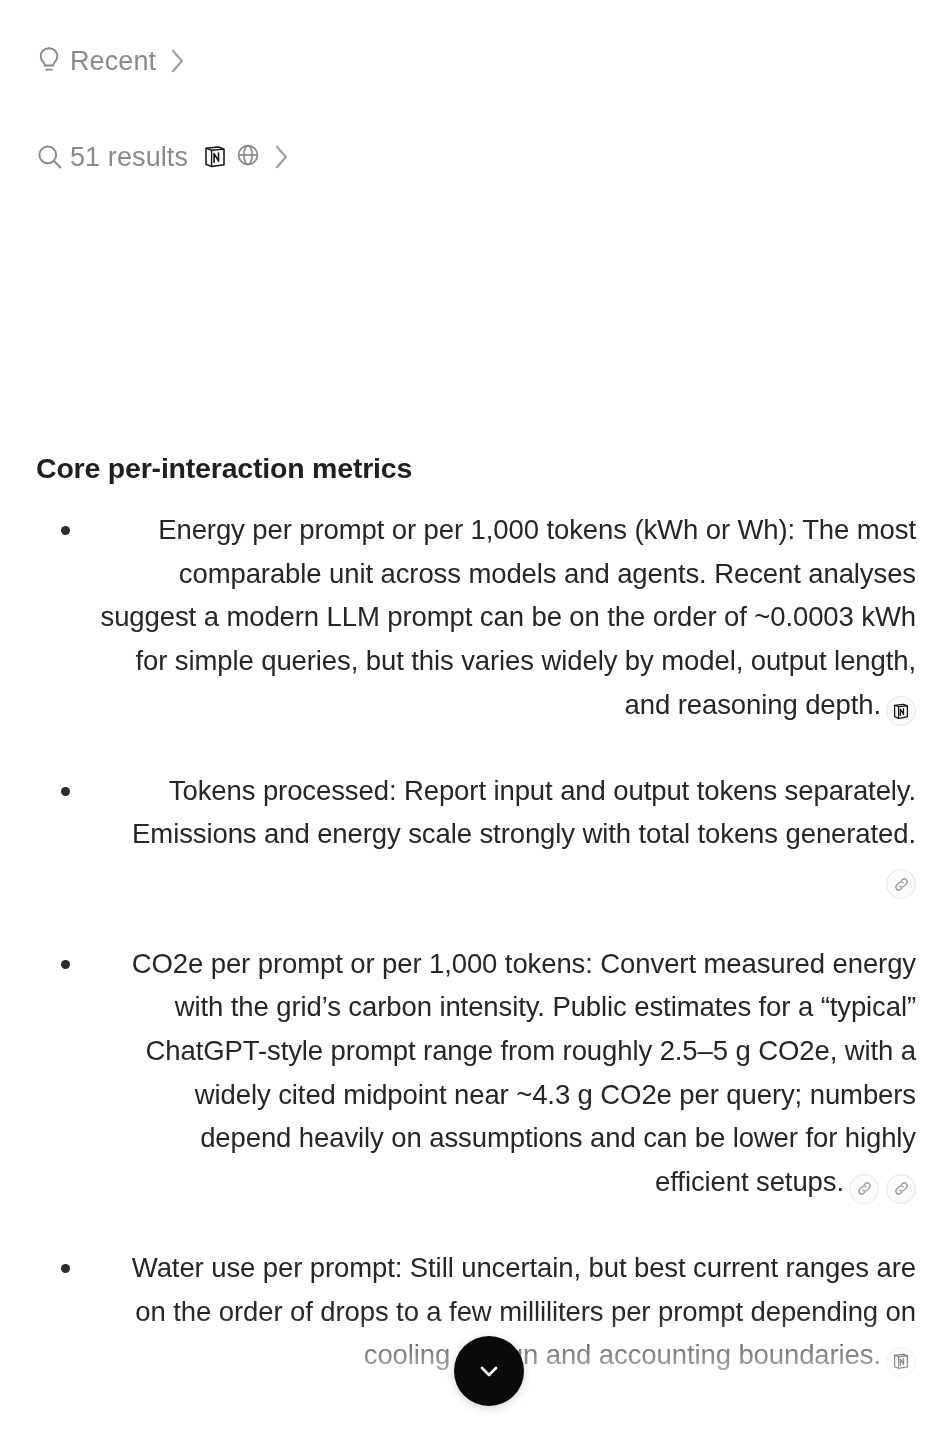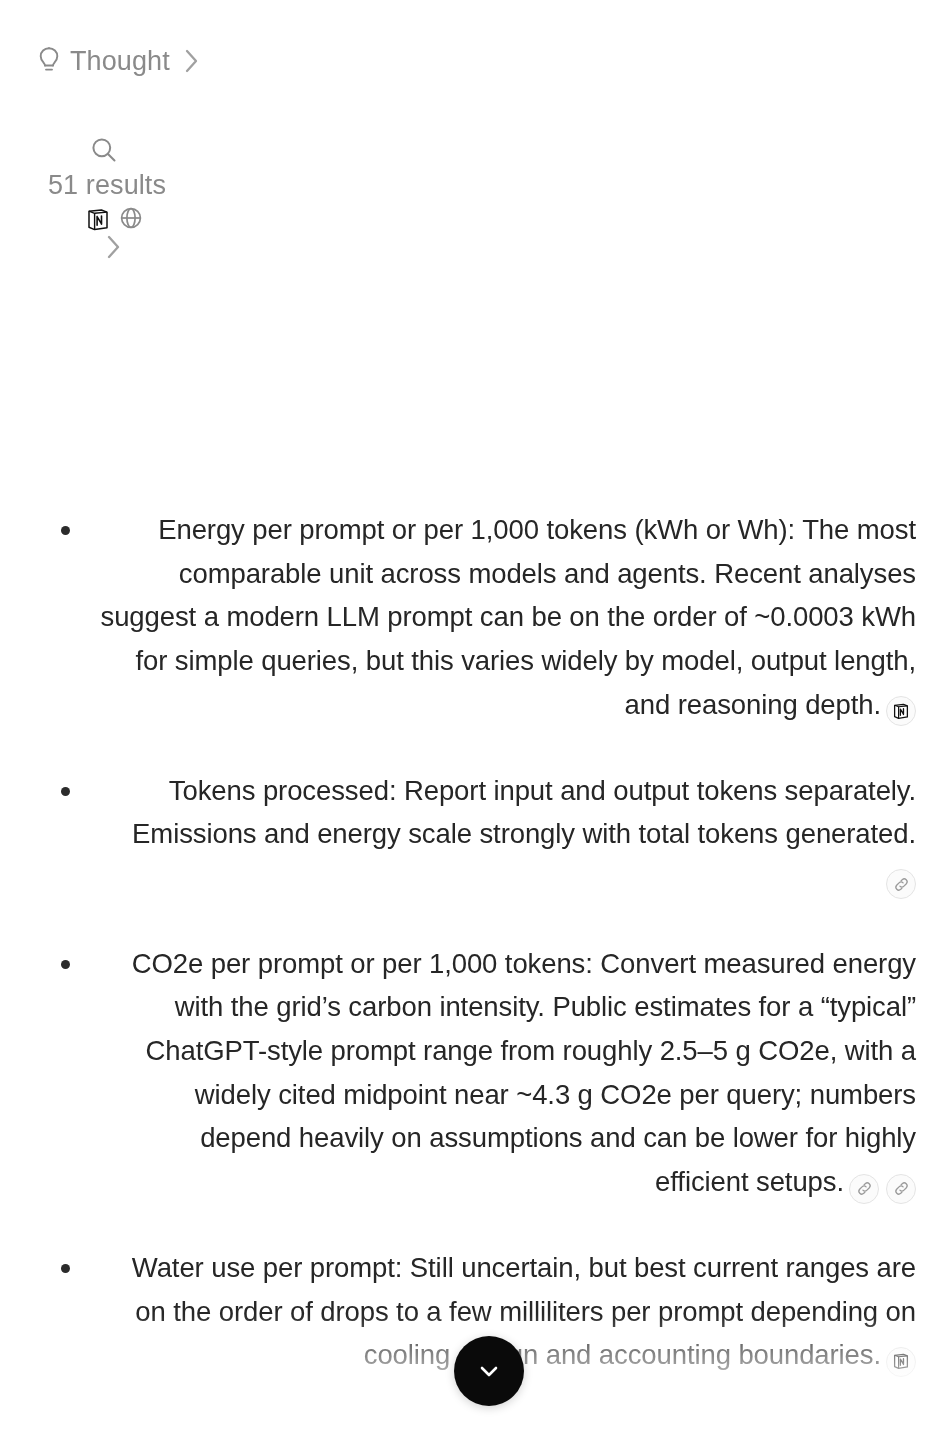--- a/index.html
+++ b/index.html
@@ -22,21 +22,21 @@
 
   
   .meta-row {
     display: flex;
     align-items: center;
     height: 42px;
     padding-left: 36px;
     color: #8a8a8a;
   }
   #thought-row { position: absolute; top: 40px; left: 0; }
-  #results-row { position: absolute; top: 136px; left: 12px; flex-direction: column; }
+  #results-row { position: absolute; top: 136px; left: 0; }
 
   .meta-icon {
     width: 34px;
     display: flex;
     align-items: center;
     justify-content: flex-start;
     flex: 0 0 auto;
   }
   .meta-icon svg { display: block; }
 
@@ -179,21 +179,21 @@
 
   <div class="meta-row" id="thought-row">
     <span class="meta-icon">
       <svg width="26" height="30" viewBox="0 0 26 30" fill="none">
         <path d="M13 2.2c-4.7 0-8.3 3.5-8.3 8 0 2.8 1.4 4.7 2.7 6.2 .9 1.1 1.6 1.9 1.6 3.1" stroke="#8a8a8a" stroke-width="1.9" stroke-linecap="round"></path>
         <path d="M13 2.2c4.7 0 8.3 3.5 8.3 8 0 2.8-1.4 4.7-2.7 6.2-.9 1.1-1.6 1.9-1.6 3.1" stroke="#8a8a8a" stroke-width="1.9" stroke-linecap="round"></path>
         <path d="M9 19.5h8" stroke="#8a8a8a" stroke-width="1.9" stroke-linecap="round"></path>
         <path d="M10 23.6h6" stroke="#8a8a8a" stroke-width="1.9" stroke-linecap="round"></path>
       </svg>
     </span>
-    <span class="meta-label">Thought</span>
+    <span class="meta-label">Recent</span>
     <span class="meta-chevron">
       <svg width="16" height="26" viewBox="0 0 16 26" fill="none">
         <path d="M3 3l9 10-9 10" stroke="#a0a0a0" stroke-width="2.3" stroke-linecap="round" stroke-linejoin="round"></path>
       </svg>
     </span>
   </div>
 
   <div class="meta-row" id="results-row">
     <span class="meta-icon">
       <svg width="28" height="28" viewBox="0 0 28 28" fill="none">
@@ -222,20 +222,21 @@
     </span>
 
     <span class="meta-chevron">
       <svg width="16" height="26" viewBox="0 0 16 26" fill="none">
         <path d="M3 3l9 10-9 10" stroke="#a0a0a0" stroke-width="2.3" stroke-linecap="round" stroke-linejoin="round"></path>
       </svg>
     </span>
   </div>
 
 
+  <h2 class="section-heading">Core per-interaction metrics</h2>
 
   <ul class="bullet-list">
 
     <li class="bullet-item">
       <span class="bullet-dot"></span>
       <span>Energy per prompt or per 1,000 tokens (kWh or Wh): The most comparable unit across models and agents. Recent analyses suggest a modern LLM prompt can be on the order of ~0.0003 kWh for simple queries, but this varies widely by model, output length, and reasoning depth.</span><span class="chip">
           <span class="notion-cube">
             <svg width="16" height="17" viewBox="0 0 22 24" fill="none">
               <path d="M2 3.2L14.4 2l5.6 2.1v15.6L7.6 21.6 2 19.3V3.2z" fill="#ffffff" stroke="#111" stroke-width="1.8" stroke-linejoin="round"></path>
               <path d="M2 3.2l5.6 2.1 12.4-1.2" stroke="#111" stroke-width="1.7" stroke-linejoin="round"></path>

